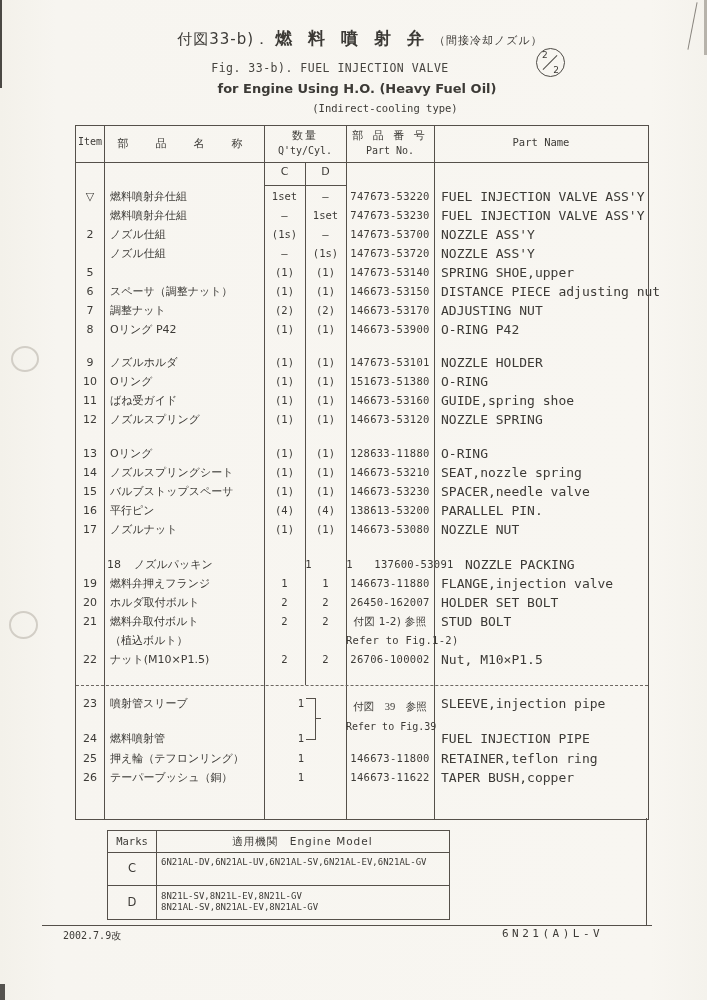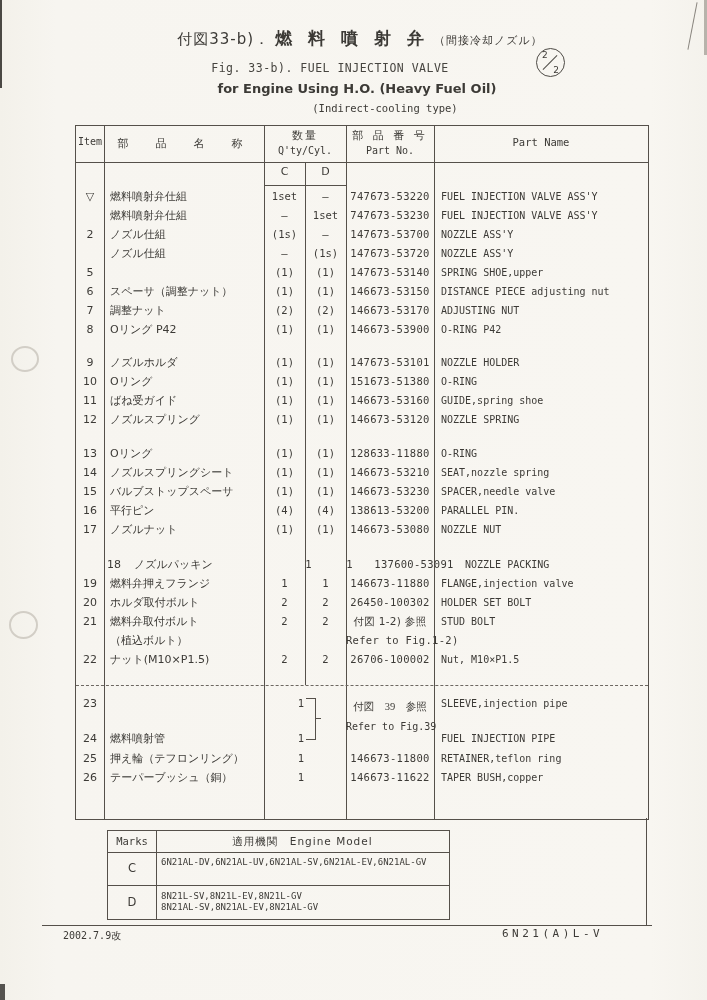--- a/index.html
+++ b/index.html
@@ -28,21 +28,21 @@
   .dline{position:absolute;height:0;border-top:1px dashed #6d6862;}
   .hdr{position:absolute;text-align:center;}
   .hdr-jp{font-size:11px;letter-spacing:2px;}
   .hdr-en{font-size:10px;font-family:"DejaVu Sans Mono",monospace;letter-spacing:0;}
   .row{position:absolute;left:0;width:572px;height:19px;line-height:19px;font-size:11px;white-space:nowrap;}
   .ci{position:absolute;left:0;top:0;width:28px;text-align:center;}
   .cn{position:absolute;left:29px;top:0;width:156px;padding-left:5px;}
   .cc{position:absolute;left:188px;top:0;width:41px;text-align:center;font-family:"DejaVu Sans Mono",monospace;font-size:10.5px;}
   .cd{position:absolute;left:229px;top:0;width:41px;text-align:center;font-family:"DejaVu Sans Mono",monospace;font-size:10.5px;}
   .cp{position:absolute;left:270px;top:0;width:88px;text-align:center;font-family:"DejaVu Sans Mono","DejaVu Sans",monospace;font-size:10.5px;letter-spacing:.3px;}
-  .ce{position:absolute;left:358px;top:0;width:206px;padding-left:7px;font-family:"DejaVu Sans Mono",monospace;font-size:10px;}
+  .ce{position:absolute;left:358px;top:0;width:206px;padding-left:7px;font-family:"DejaVu Sans Mono",monospace;font-size:13px;}
   .cq{position:absolute;left:196px;top:0;width:58px;text-align:center;font-family:"DejaVu Sans Mono",monospace;font-size:10.5px;}
   .figref{position:absolute;left:270px;width:88px;text-align:center;font-size:10.5px;line-height:14px;white-space:nowrap;font-family:"DejaVu Sans Mono","DejaVu Sans",monospace;}
   .brace{position:absolute;left:230px;top:572px;width:9px;height:40px;
          border-top:1px solid #55504a;border-right:1px solid #55504a;border-bottom:1px solid #55504a;}
   .brace-tick{position:absolute;left:239px;top:592px;width:6px;height:1px;background:#55504a;}
   
   .marks-table{left:107px;top:830px;width:341px;height:88px;border:1px solid #55504a;font-size:11px;}
   .mk-hdr-marks{position:absolute;left:0;top:0;width:48px;height:21px;line-height:21px;text-align:center;font-family:"DejaVu Sans Mono",monospace;font-size:10.5px;}
   .mk-hdr-model{position:absolute;left:48px;top:0;width:293px;height:21px;line-height:21px;text-align:center;font-size:10.5px;letter-spacing:1px;}
   .mk-letter{position:absolute;left:0;width:48px;text-align:center;font-size:11.5px;}
@@ -258,21 +258,21 @@
         <span class="cc">1</span>
         <span class="cd">1</span>
         <span class="cp">146673-11880</span>
         <span class="ce">FLANGE,injection valve</span>
       </div>
     <div class="row" style="top:467px;">
         <span class="ci">20</span>
         <span class="cn">ホルダ取付ボルト</span>
         <span class="cc">2</span>
         <span class="cd">2</span>
-        <span class="cp">26450-100302</span>
+        <span class="cp">26450-162007</span>
         <span class="ce">HOLDER SET BOLT</span>
       </div>
     <div class="row" style="top:486px;">
         <span class="ci">21</span>
         <span class="cn">燃料弁取付ボルト</span>
         <span class="cc">2</span>
         <span class="cd">2</span>
         <span class="cp" style="font-family:'DejaVu Sans',sans-serif;font-size:10.5px;">付図 1-2) 参照</span>
         <span class="ce">STUD BOLT</span>
       </div>
@@ -288,20 +288,21 @@
         <span class="ci">22</span>
         <span class="cn">ナット(M10×P1.5)</span>
         <span class="cc">2</span>
         <span class="cd">2</span>
         <span class="cp">26706-100002</span>
         <span class="ce">Nut, M10×P1.5</span>
       </div>
 
     <div class="row" style="top:568px;">
         <span class="ci">23</span>
+        <span class="cn">噴射管スリーブ</span>
         <span class="cq">1</span>
         <span class="ce">SLEEVE,injection pipe</span>
       </div>
     <div class="row" style="top:603px;">
         <span class="ci">24</span>
         <span class="cn">燃料噴射管</span>
         <span class="cq">1</span>
         <span class="ce">FUEL INJECTION PIPE</span>
       </div>
     <div class="row" style="top:623px;">

